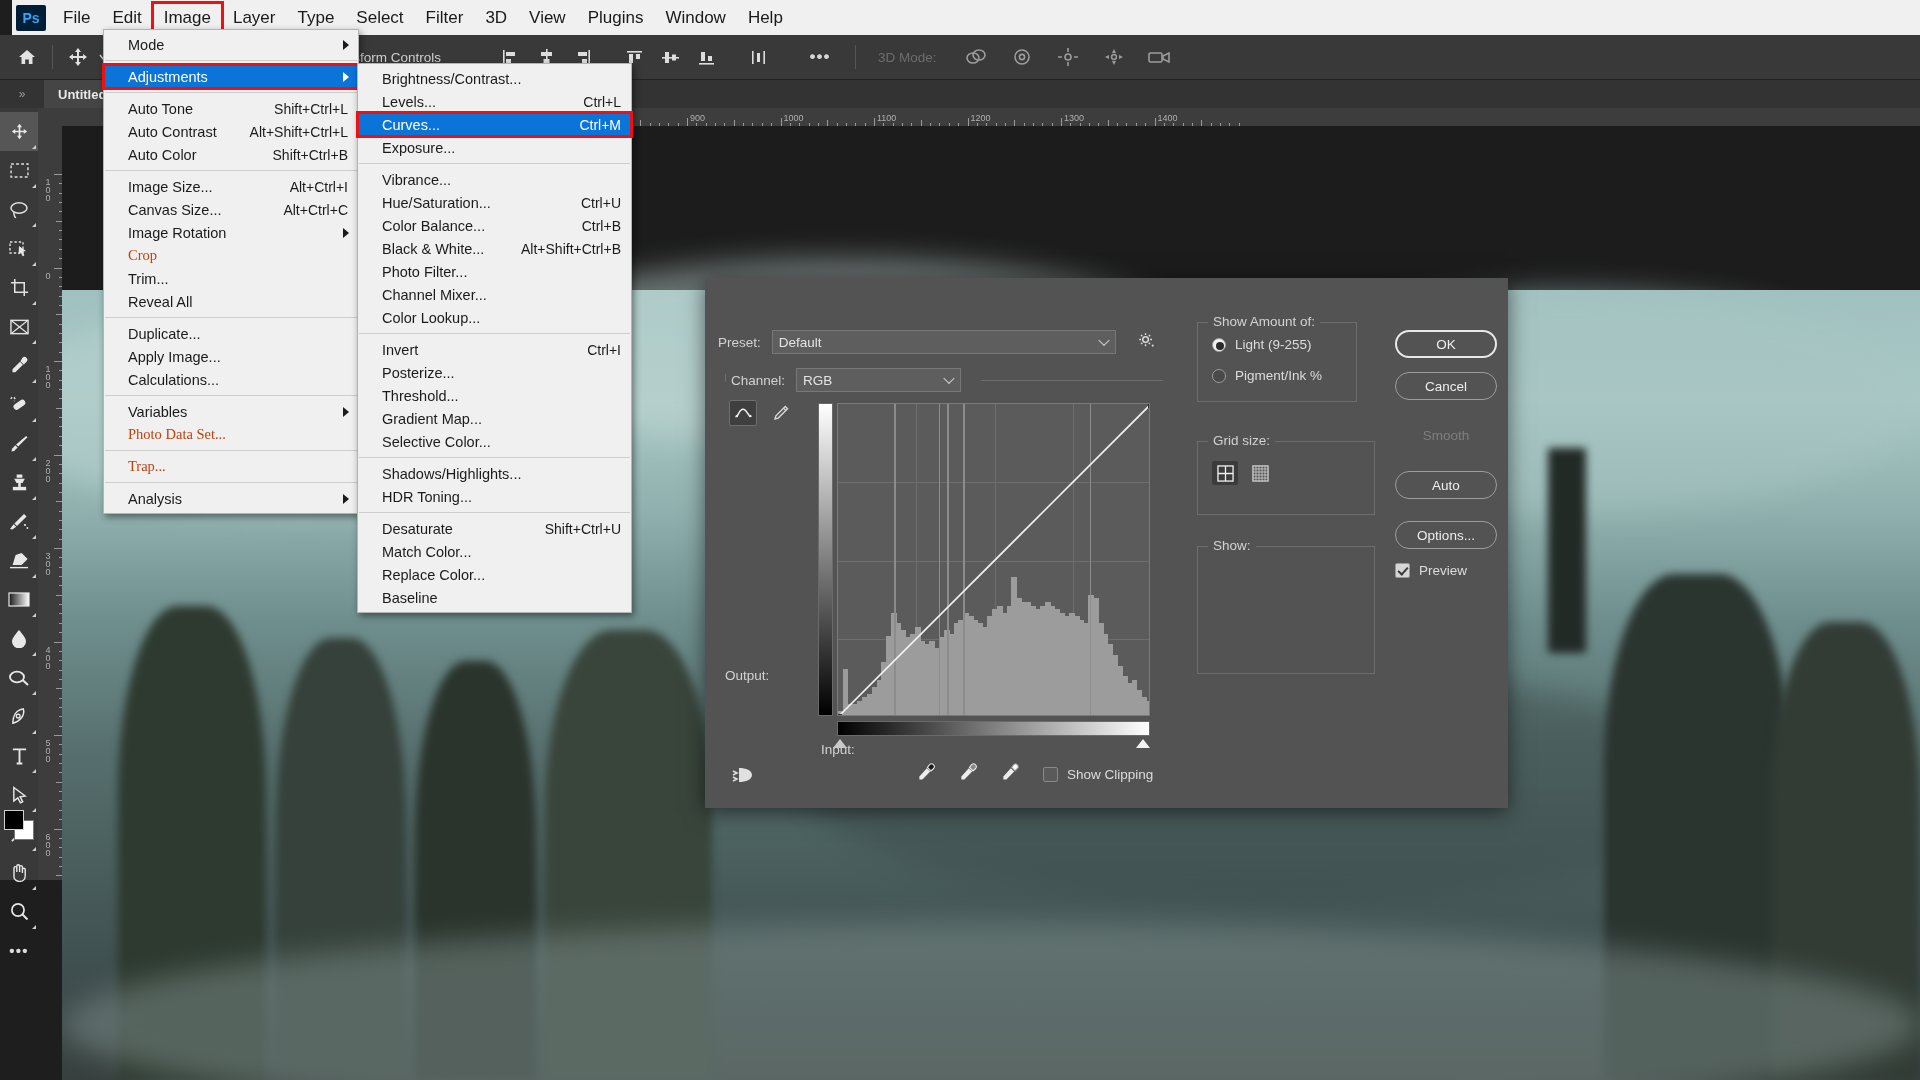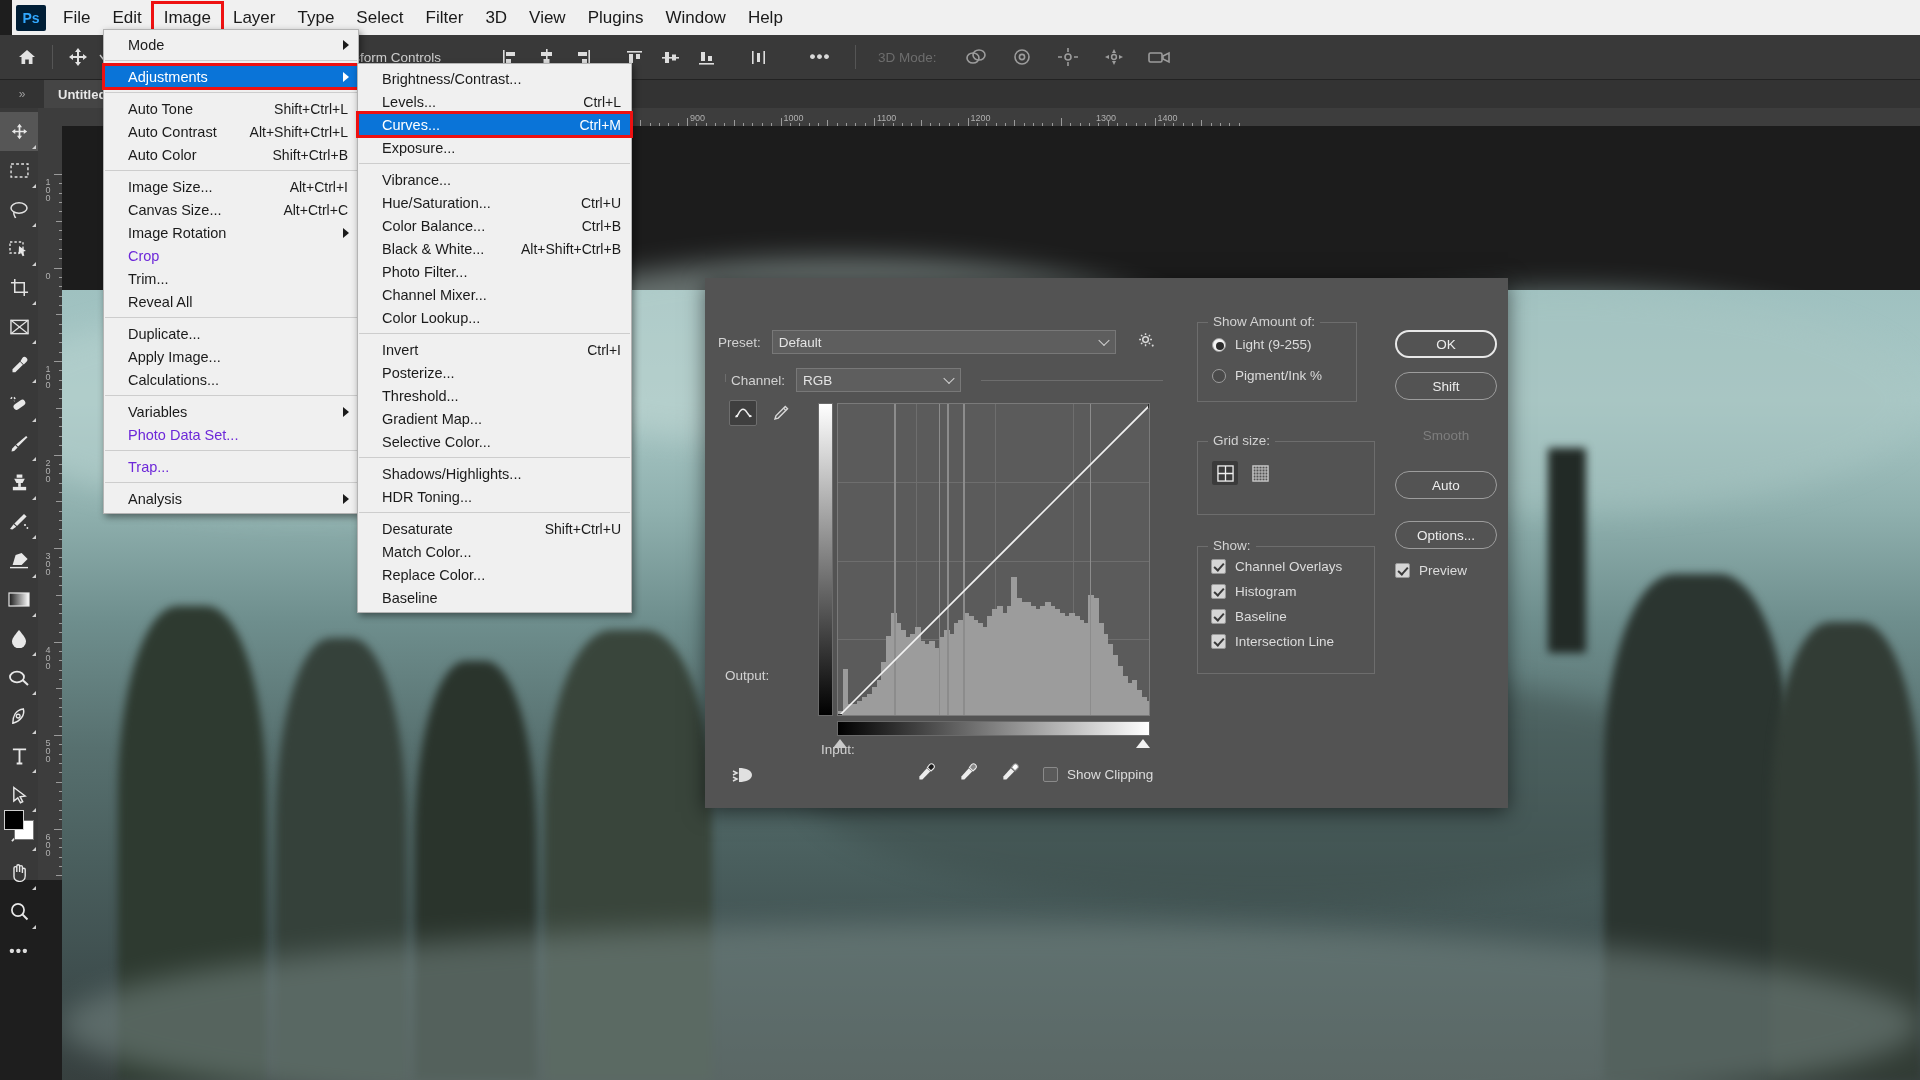--- a/index.html
+++ b/index.html
@@ -122,21 +122,21 @@
     background:#f0f0f0; border:1px solid #b4b4b4;
     box-shadow:2px 3px 7px rgba(0,0,0,.45); z-index:60; padding:3px 0;
   }
   .mi {
     display:flex; align-items:center; height:23px;
     padding:0 10px 0 24px; color:#1b1b1b; font-size:14.5px;
     position:relative; white-space:nowrap;
   }
   .mi .lbl { flex:1; }
   .mi .sc { color:#1b1b1b; font-size:14px; padding-left:18px; }
-  .mi.dis .lbl, .mi.dis .sc { color:#6d28d9; }
+  .mi.dis .lbl, .mi.dis .sc { color:#c2410c;font-family:Liberation Serif, serif; }
   .mi.hl { background:#0a74d8; }
   .mi.hl .lbl, .mi.hl .sc { color:#fff; }
   .mi.hl-outline { outline:3px solid #ee1111; outline-offset:-1px; z-index:5; }
   .mi .arrow {
     position:absolute; right:9px; top:50%; transform:translateY(-50%);
     width:0; height:0; border-top:5px solid transparent;
     border-bottom:5px solid transparent; border-left:6px solid #1b1b1b;
   }
   .mi.hl .arrow { border-left-color:#fff; }
   .msep { height:1px; background:#cdcdcd; margin:4px 1px; }
@@ -730,21 +730,21 @@
     <div class="htick" style="left: 914.85px; height: 3px;"></div>
     <div class="htick" style="left: 924.2px; height: 3px;"></div>
     <div class="htick" style="left: 933.55px; height: 3px;"></div>
     <div class="htick" style="left: 942.9px; height: 3px;"></div>
     <div class="htick" style="left: 952.25px; height: 6px;"></div>
     <div class="htick" style="left: 961.6px; height: 3px;"></div>
     <div class="htick" style="left: 970.95px; height: 3px;"></div>
     <div class="htick" style="left: 980.3px; height: 3px;"></div>
     <div class="htick" style="left: 989.65px; height: 3px;"></div>
     <div class="htick" style="left: 999px; height: 8px;"></div>
-    <div class="hnum" style="left: 1034px;">1300</div>
+    <div class="hnum" style="left: 1002px;">1300</div>
     <div class="htick" style="left: 1008.35px; height: 3px;"></div>
     <div class="htick" style="left: 1017.7px; height: 3px;"></div>
     <div class="htick" style="left: 1027.05px; height: 3px;"></div>
     <div class="htick" style="left: 1036.4px; height: 3px;"></div>
     <div class="htick" style="left: 1045.75px; height: 6px;"></div>
     <div class="htick" style="left: 1055.1px; height: 3px;"></div>
     <div class="htick" style="left: 1064.45px; height: 3px;"></div>
     <div class="htick" style="left: 1073.8px; height: 3px;"></div>
     <div class="htick" style="left: 1083.15px; height: 3px;"></div>
     <div class="htick" style="left: 1092.5px; height: 8px;"></div>
@@ -1129,46 +1129,28 @@
           <svg width="17" height="17" viewBox="0 0 18 18">
               <rect x="1" y="1" width="16" height="16" fill="none" stroke="#cfcfcf" stroke-width="1.4"></rect>
               <path d="M4.2 1V17M7.4 1V17M10.6 1V17M13.8 1V17M1 4.2H17M1 7.4H17M1 10.6H17M1 13.8H17" stroke="#cfcfcf" stroke-width="0.9"></path>
             </svg>
         </div>
       </div>
     </div>
 
     <div class="fieldset" style="left:492px;top:268px;width:178px;height:128px;">
       <span class="legend">Show:</span>
-      <div id="show-opts" style="padding:12px 0 0 13px;display:flex;flex-direction:column;gap:10px;">
-          <div class="check-row">
-            <span class="chk on"></span>
-            <span>Channel Overlays</span>
-          </div>
-          <div class="check-row">
-            <span class="chk on"></span>
-            <span>Histogram</span>
-          </div>
-          <div class="check-row">
-            <span class="chk on"></span>
-            <span>Baseline</span>
-          </div>
-          <div class="check-row">
-            <span class="chk on"></span>
-            <span>Intersection Line</span>
-          </div>
-        </div>
     </div>
 
     <div id="cv-buttons" style="position:absolute;left:690px;top:52px;width:102px;">
         <div class="btn primary" style="position: absolute; top: 0px; width: 102px;">
           <span>OK</span>
         </div>
         <div class="btn" style="position: absolute; top: 42px; width: 102px;">
-          <span>Shift</span>
+          <span>Cancel</span>
         </div>
         <div class="btn disabled" style="position: absolute; top: 91px; width: 102px; border: none;">
           <span>Smooth</span>
         </div>
         <div class="btn" style="position: absolute; top: 141px; width: 102px;">
           <span>Auto</span>
         </div>
         <div class="btn" style="position: absolute; top: 191px; width: 102px;">
           <span>Options...</span>
         </div>

